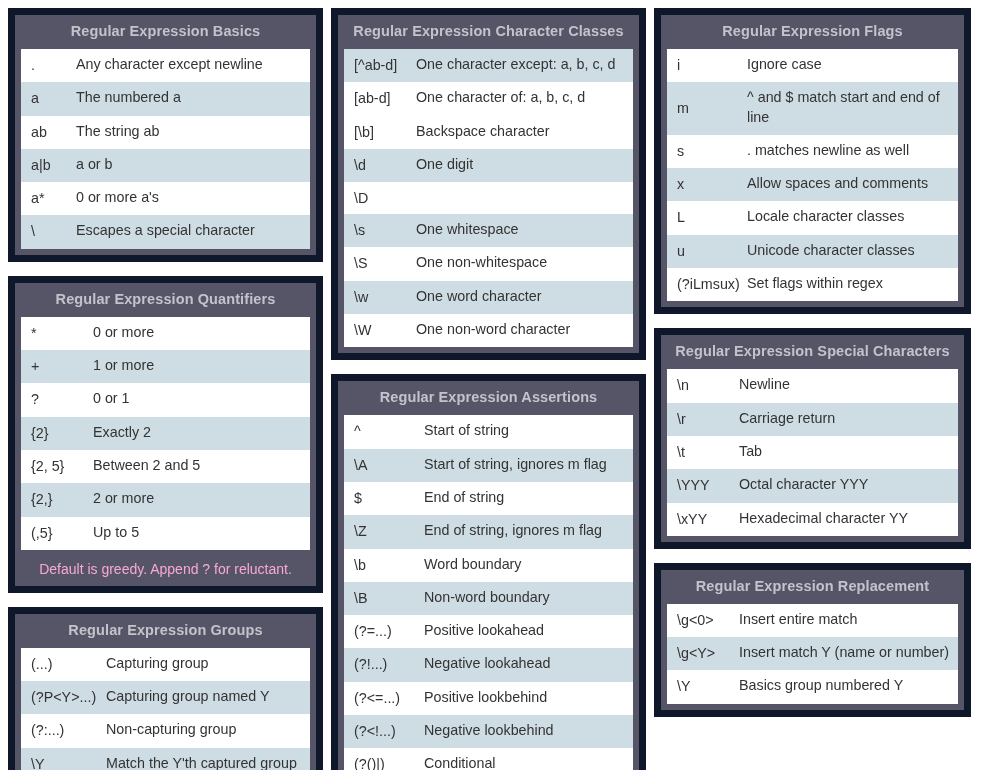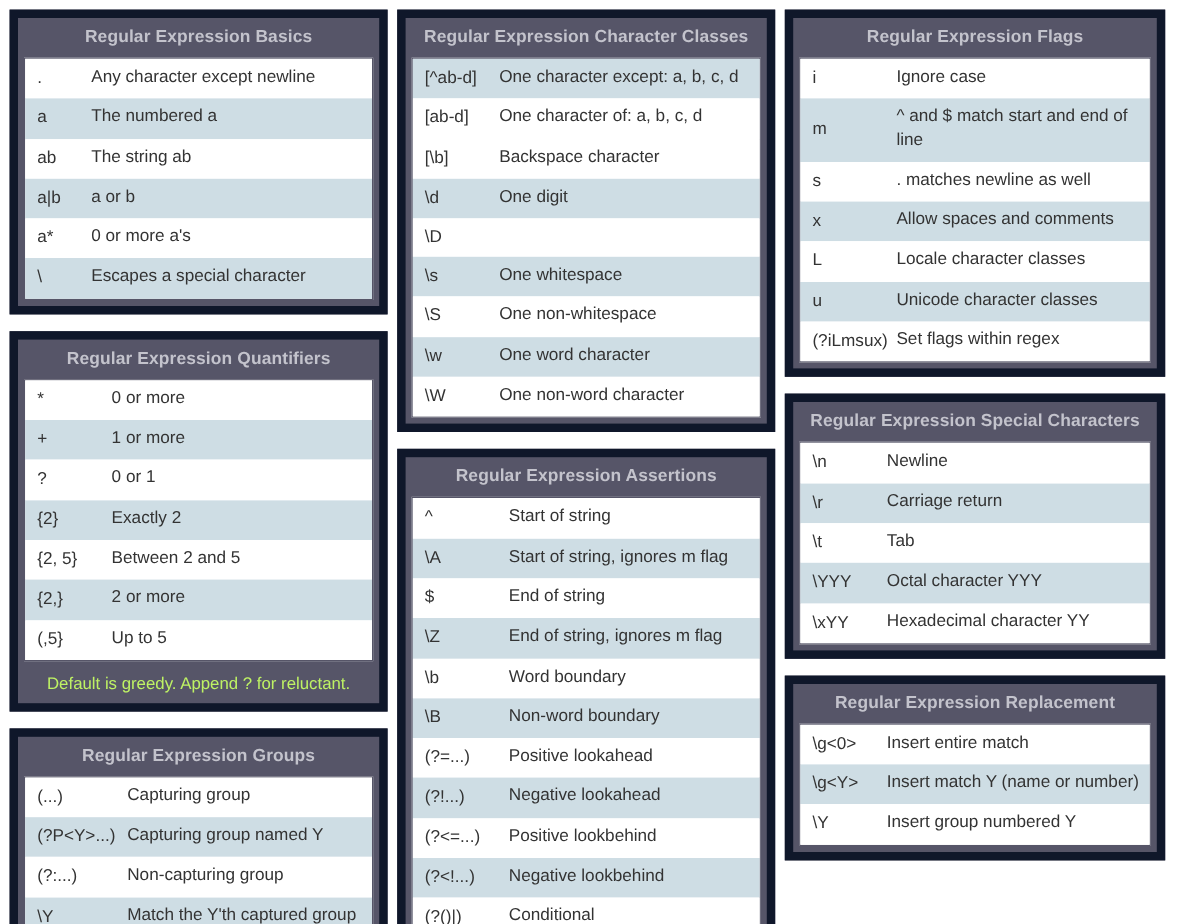--- a/index.html
+++ b/index.html
@@ -68,21 +68,21 @@
     line-height: 1.35;
     flex: 1 1 auto;
   }
   
   .kw-55 .key { width: 55px; }
   .kw-72 .key { width: 72px; }
   .kw-80 .key { width: 80px; }
   .kw-85 .key { width: 85px; }
 
   .card-footer {
-    color: #bef264;
+    color: #f9a8d4;
     font-size: 14px;
     text-align: center;
     padding: 5px 6px 9px 6px;
   }
 </style>
 </head>
 <body>
 
 <div id="page">
   <div class="columns">
@@ -349,21 +349,21 @@
           <div class="row">
             <span class="key">\g&lt;0&gt;</span>
             <span class="desc">Insert entire match</span>
           </div>
           <div class="row alt">
             <span class="key">\g&lt;Y&gt;</span>
             <span class="desc">Insert match Y (name or number)</span>
           </div>
           <div class="row">
             <span class="key">\Y</span>
-            <span class="desc">Insert group numbered Y</span>
+            <span class="desc">Basics group numbered Y</span>
           </div>
         </div>
       </div>
 
     </div>
 
   </div>
 </div>
 
 </body></html>

